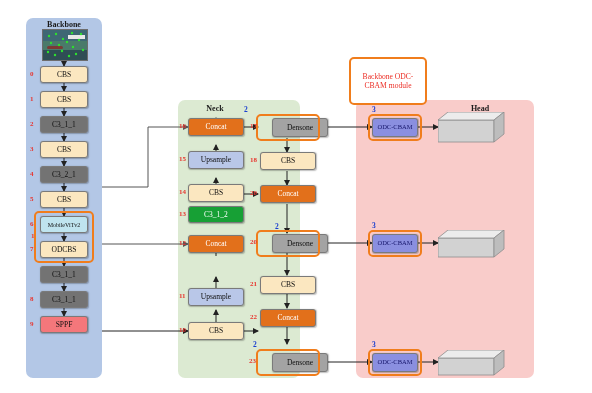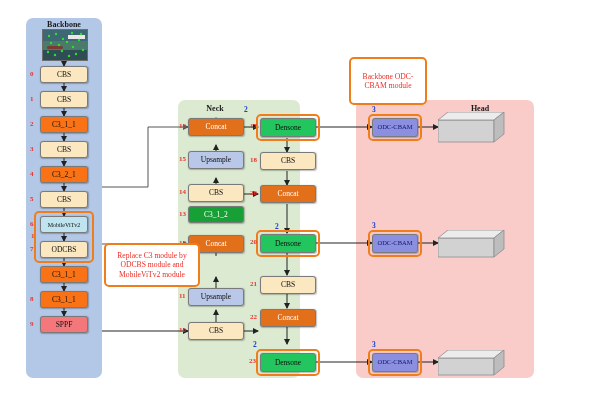--- a/index.html
+++ b/index.html
@@ -13,27 +13,27 @@
   #head-region{left:356px;top:100px;width:178px;height:278px;background:#f9ccca;}
 
   .region-title{position:absolute;font-size:8px;color:#1b1b1b;font-weight:bold;
     text-align:center;white-space:nowrap;}
 
   .node{position:absolute;box-sizing:border-box;border:1px solid #7a7a7a;
         border-radius:3px;display:flex;align-items:center;justify-content:center;
         font-size:7.5px;color:#0f0f0f;text-align:center;line-height:1;
         box-shadow:0.7px 0.7px 1.2px rgba(0,0,0,0.25);}
   .n-cbs{background:#fbe7c0;}
-  .n-c3{background:#f97316;text-align:center;}
+  .n-c3{background:#737373;text-align:center;}
   .n-mvit{background:#bfe4ef;}
   .n-sppf{background:#f4777b;}
   .n-concat{background:#e2701b;color:#ffffff;}
   .n-upsample{background:#b9c7e8;}
   .n-c3g{background:#17a035;color:#ffffff;}
-  .n-dense{background:#22c55e;}
+  .n-dense{background:#a3a3a3;margin-left:12px;}
   .n-odccbam{background:#8a8fe0;color:#16166b;}
 
   .hl{position:absolute;border:2.2px solid #f07d1c;border-radius:5px;box-sizing:border-box;}
 
   .idx{position:absolute;font-size:7px;color:#e8352e;font-weight:bold;white-space:nowrap;}
   .cnt{position:absolute;font-size:7.5px;color:#1a3fd0;font-weight:bold;white-space:nowrap;}
 
   .note{position:absolute;border:2.2px solid #f07d1c;border-radius:5px;background:#ffffff;
         box-sizing:border-box;display:flex;align-items:center;justify-content:center;
         text-align:center;font-size:7.6px;color:#ec2f26;line-height:1.22;padding:2px;}
@@ -304,16 +304,15 @@
     </svg>
   </div>
   <div class="cube" style="left:438px;top:350px;">
     <svg width="70" height="32">
       <polygon points="0,8 56,8 56,25 0,25" fill="#d2d2d2" stroke="#8d8d8d" stroke-width="0.8"></polygon>
       <polygon points="0,8 10,0 66,0 56,8" fill="#ececec" stroke="#8d8d8d" stroke-width="0.8"></polygon>
       <polygon points="56,8 66,0 66,17 56,25" fill="#bdbdbd" stroke="#8d8d8d" stroke-width="0.8"></polygon>
     </svg>
   </div>
 
-  <div class="note" style="left:104px;top:243px;width:96px;height:44px;">Replace C3 module by ODCBS module and MobileViTv2 module</div>
   <div class="note" style="left:349px;top:57px;width:78px;height:48px;">Backbone ODC-CBAM module</div>
 
 </div>
 
 </body></html>

